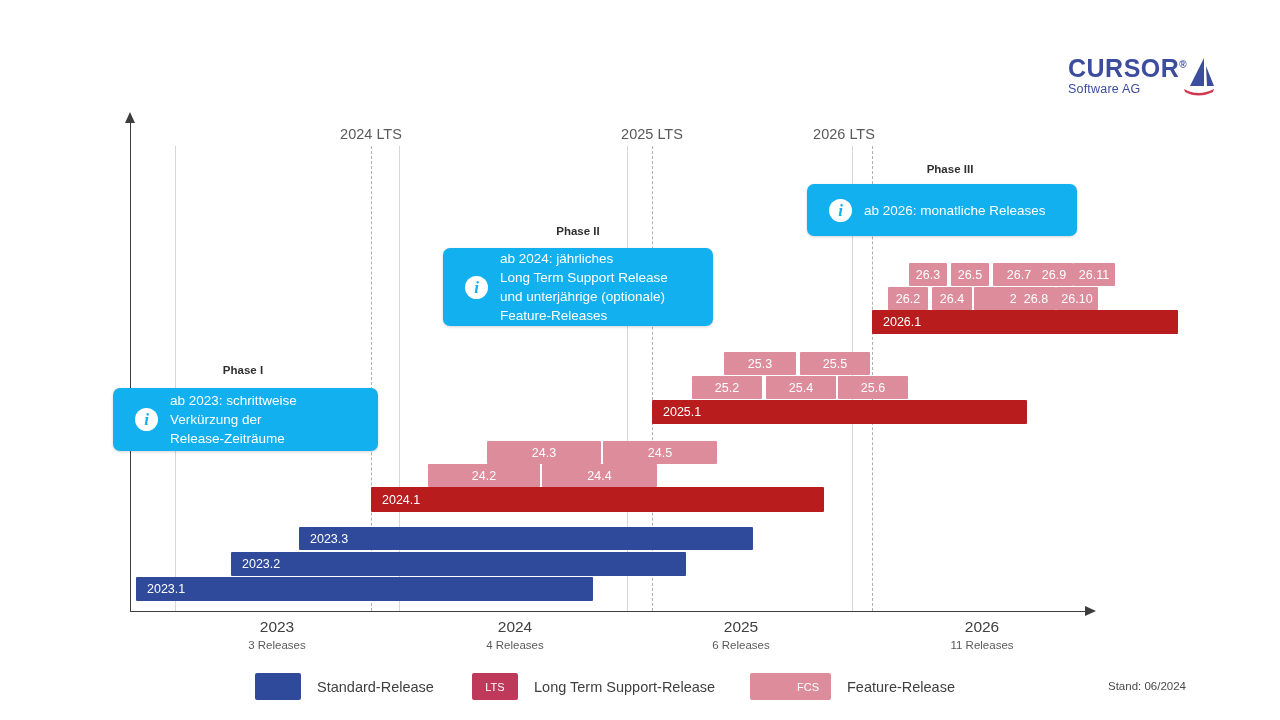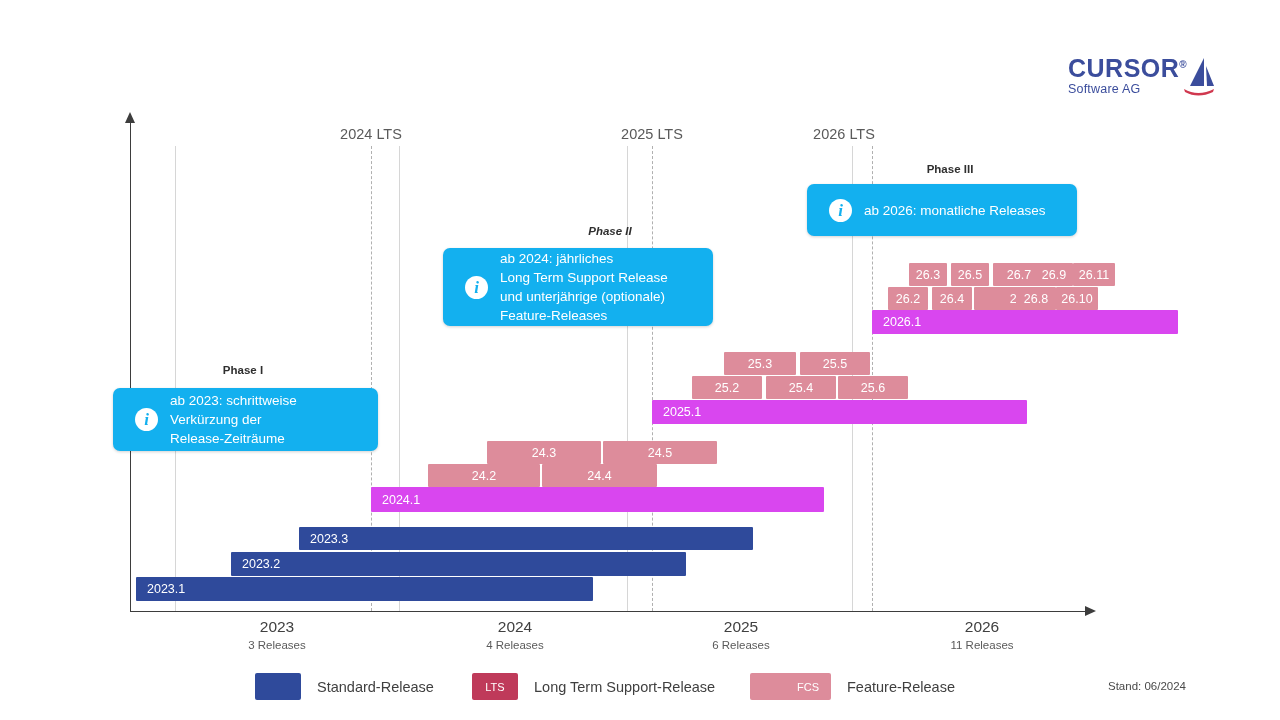--- a/index.html
+++ b/index.html
@@ -142,21 +142,21 @@
     box-sizing: border-box;
     display: flex;
     align-items: center;
     color: #ffffff;
     font-size: 12.5px;
     padding-left: 11px;
     white-space: nowrap;
   }
   .bar.center { justify-content: center; padding-left: 0; }
   .bar.std { background: #2f4a9b; }
-  .bar.lts { background: #d946ef; }
+  .bar.lts { background: #b91c1c; }
   .bar.fcs { background: #dd8c9b; }
 
   
   .phase-title {
     position: absolute;
     transform: translateX(-50%);
     font-size: 11.5px;
     font-weight: bold;
     color: #2f2f2f;
     white-space: nowrap;
@@ -320,21 +320,21 @@
         <div class="rel">11 Releases</div>
       </div>
     </div>
 
   <div class="phase-title" style="left:243px; top:364px;">Phase I</div>
   <div class="callout" style="left:113px; top:388px; width:265px; height:63px;">
     <span class="info-icon">i</span>
     <span class="ctext" id="p1text">ab 2023: schrittweise<br>Verkürzung der<br>Release-Zeiträume</span>
   </div>
 
-  <div class="phase-title" style="left:610px; top:225px;font-style:italic;">Phase II</div>
+  <div class="phase-title" style="left:578px; top:225px;">Phase II</div>
   <div class="callout" style="left:443px; top:248px; width:270px; height:78px;">
     <span class="info-icon">i</span>
     <span class="ctext" id="p2text">ab 2024: jährliches<br>Long Term Support Release<br>und unterjährige (optionale)<br>Feature-Releases</span>
   </div>
 
   <div class="phase-title" style="left:950px; top:163px;">Phase III</div>
   <div class="callout" style="left:807px; top:184px; width:270px; height:52px;">
     <span class="info-icon">i</span>
     <span class="ctext single" id="p3text">ab 2026: monatliche Releases</span>
   </div>

